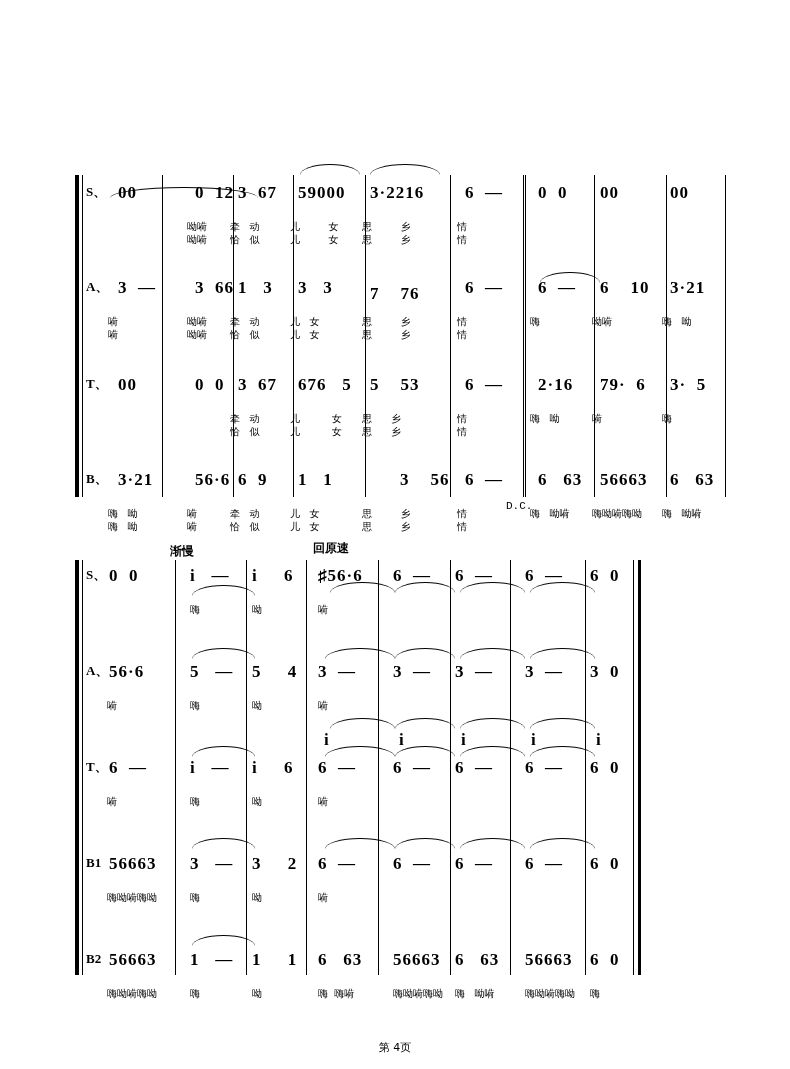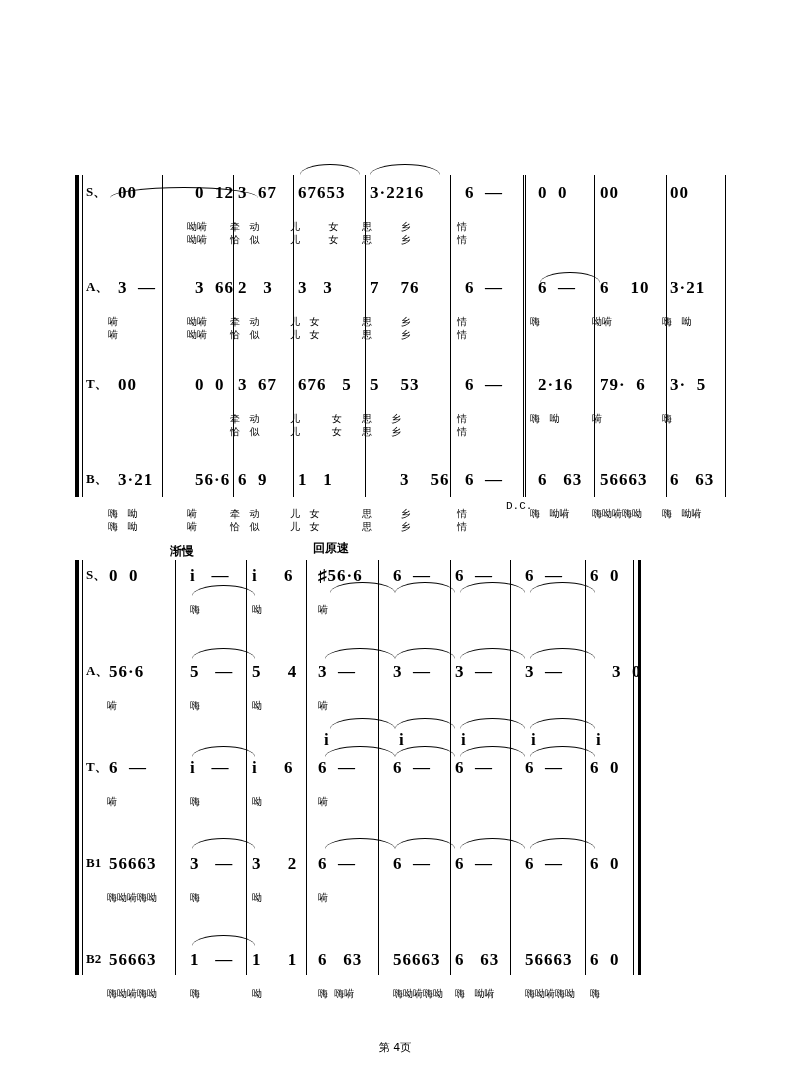--- a/index.html
+++ b/index.html
@@ -27,42 +27,42 @@
     <div class="bar" style="left: 450px; top: 175px; height: 322px;"></div>
     <div class="bar" style="left: 523px; top: 175px; height: 322px;"></div>
     <div class="bar" style="left: 594px; top: 175px; height: 322px;"></div>
     <div class="bar" style="left: 666px; top: 175px; height: 322px;"></div>
     <div class="bar" style="left: 725px; top: 175px; height: 322px;"></div>
     <div class="bar" style="left: 525px; top: 175px; height: 322px;"></div>
     <div class="lbl" style="left: 86px; top: 184px;">S、</div>
     <div class="note" style="left: 118px; top: 183px;">00</div>
     <div class="note" style="left: 195px; top: 183px;">0  12</div>
     <div class="note" style="left: 238px; top: 183px;">3  67</div>
-    <div class="note" style="left: 298px; top: 183px;">67653</div>
+    <div class="note" style="left: 298px; top: 183px;">59000</div>
     <div class="note" style="left: 370px; top: 183px;">3·2216</div>
     <div class="note" style="left: 465px; top: 183px;">6  —</div>
     <div class="note" style="left: 538px; top: 183px;">0  0</div>
     <div class="note" style="left: 600px; top: 183px;">00</div>
     <div class="note" style="left: 670px; top: 183px;">00</div>
     <div class="lyr" style="left: 187px; top: 221px;">呦嗬</div>
     <div class="lyr" style="left: 230px; top: 221px;">牵   动</div>
     <div class="lyr" style="left: 290px; top: 221px;">儿         女</div>
     <div class="lyr" style="left: 362px; top: 221px;">思         乡</div>
     <div class="lyr" style="left: 457px; top: 221px;">情</div>
     <div class="lyr" style="left: 187px; top: 234px;">呦嗬</div>
     <div class="lyr" style="left: 230px; top: 234px;">恰   似</div>
     <div class="lyr" style="left: 290px; top: 234px;">儿         女</div>
     <div class="lyr" style="left: 362px; top: 234px;">思         乡</div>
     <div class="lyr" style="left: 457px; top: 234px;">情</div>
     <div class="lbl" style="left: 86px; top: 279px;">A、</div>
     <div class="note" style="left: 118px; top: 278px;">3  —</div>
     <div class="note" style="left: 195px; top: 278px;">3  66</div>
-    <div class="note" style="left: 238px; top: 278px;">2   3</div>
+    <div class="note" style="left: 238px; top: 278px;">1   3</div>
     <div class="note" style="left: 298px; top: 278px;">3   3</div>
-    <div class="note" style="left: 370px; top: 278px;">7    76</div>
+    <div class="note" style="left: 370px; top: 284px;">7    76</div>
     <div class="note" style="left: 465px; top: 278px;">6  —</div>
     <div class="note" style="left: 538px; top: 278px;">6  —</div>
     <div class="note" style="left: 600px; top: 278px;">6    10</div>
     <div class="note" style="left: 670px; top: 278px;">3·21</div>
     <div class="lyr" style="left: 108px; top: 316px;">嗬</div>
     <div class="lyr" style="left: 187px; top: 316px;">呦嗬</div>
     <div class="lyr" style="left: 230px; top: 316px;">牵   动</div>
     <div class="lyr" style="left: 290px; top: 316px;">儿   女</div>
     <div class="lyr" style="left: 362px; top: 316px;">思         乡</div>
     <div class="lyr" style="left: 457px; top: 316px;">情</div>
@@ -152,21 +152,21 @@
     <div class="lyr" style="left: 252px; top: 604px;">呦</div>
     <div class="lyr" style="left: 318px; top: 604px;">嗬</div>
     <div class="lbl" style="left: 86px; top: 663px;">A、</div>
     <div class="note" style="left: 109px; top: 662px;">56·6</div>
     <div class="note" style="left: 190px; top: 662px;">5   —</div>
     <div class="note" style="left: 252px; top: 662px;">5     4</div>
     <div class="note" style="left: 318px; top: 662px;">3  —</div>
     <div class="note" style="left: 393px; top: 662px;">3  —</div>
     <div class="note" style="left: 455px; top: 662px;">3  —</div>
     <div class="note" style="left: 525px; top: 662px;">3  —</div>
-    <div class="note" style="left: 612px; top: 662px; text-align: center;">3  0</div>
+    <div class="note" style="left: 590px; top: 662px; text-align: center;">3  0</div>
     <div class="lyr" style="left: 107px; top: 700px;">嗬</div>
     <div class="lyr" style="left: 190px; top: 700px;">嗨</div>
     <div class="lyr" style="left: 252px; top: 700px;">呦</div>
     <div class="lyr" style="left: 318px; top: 700px;">嗬</div>
     <div class="lbl" style="left: 86px; top: 759px;">T、</div>
     <div class="note" style="left: 109px; top: 758px;">6  —</div>
     <div class="note" style="left: 190px; top: 758px;">i   —</div>
     <div class="note" style="left: 252px; top: 758px;">i     6</div>
     <div class="note" style="left: 318px; top: 758px;">6  —</div>
     <div class="note" style="left: 393px; top: 758px;">6  —</div>

